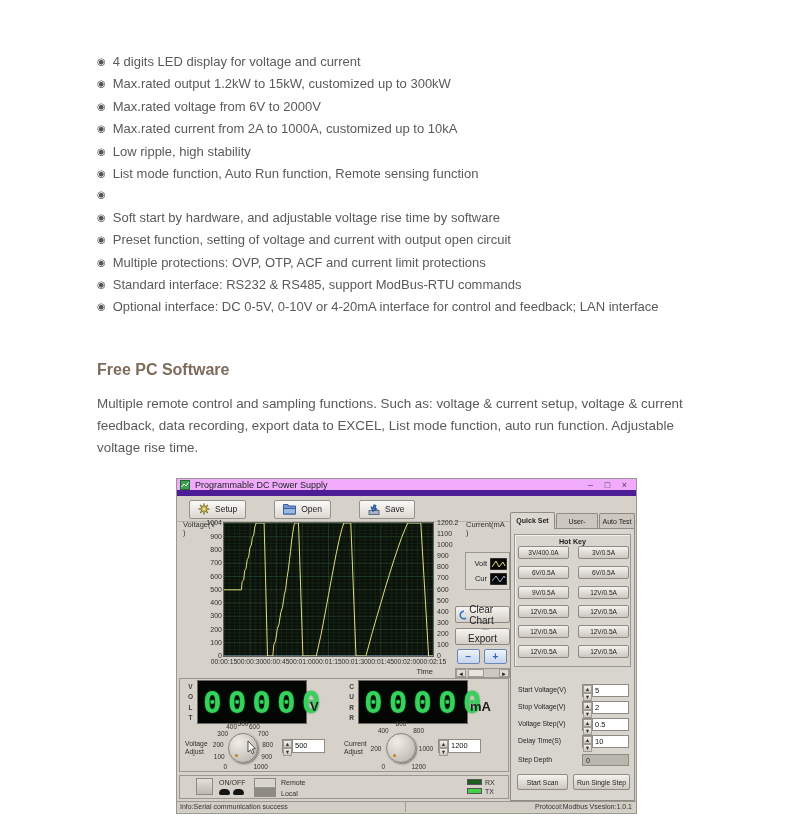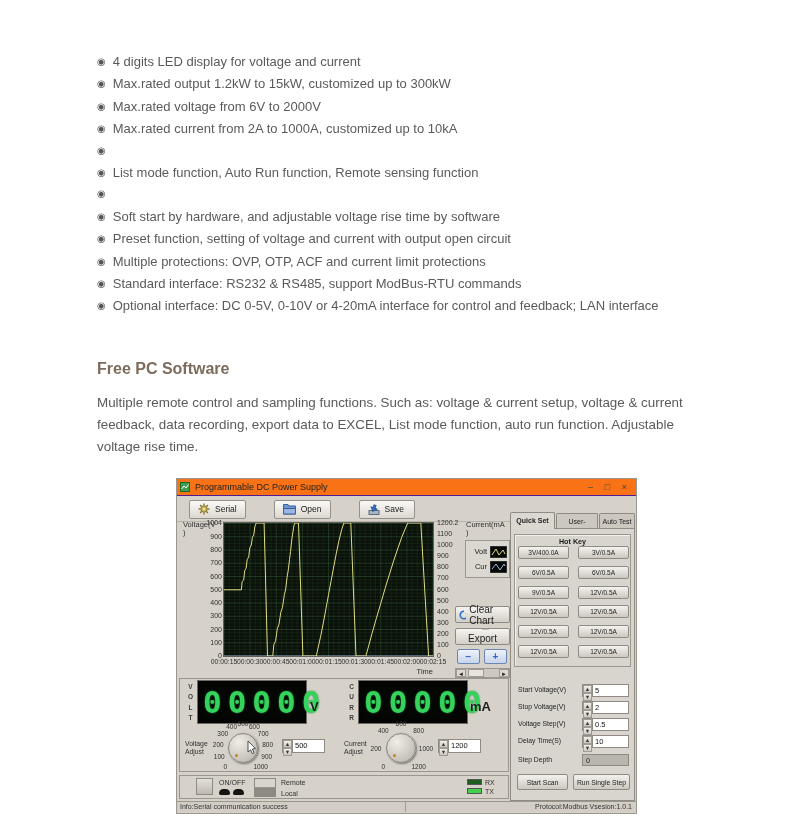--- a/index.html
+++ b/index.html
@@ -11,36 +11,36 @@
   .features-list li{font-size:13px;line-height:21.4px;color:#595a5c;display:flex;align-items:baseline;}
   .bullet{font-size:10px;margin-right:7px;color:#555;position:relative;top:-1px;}
   .soft-title{font-size:16px;font-weight:600;color:#7d6b5b;margin:42px 0 0 0;}
   .soft-desc{font-size:13.4px;line-height:22px;color:#595a5c;width:620px;margin:14px 0 0 0;}
 
   
   .app{position:absolute;left:176px;top:478px;width:459px;height:334px;background:#d6d2ca;
        border:1px solid #9a978f;font-family:"Liberation Sans","DejaVu Sans",sans-serif;}
   .app *{box-sizing:border-box;}
   .abs{position:absolute;}
-  .titlebar{position:absolute;left:0;top:0;width:100%;height:17px;background:#f97316;
-            border-bottom:1px solid #4c1d95;display:flex;align-items:center;padding:0 3px;}
+  .titlebar{position:absolute;left:0;top:0;width:100%;height:17px;background:#f0abfc;
+            border-bottom:6px solid #4c1d95;display:flex;align-items:center;padding:0 3px;}
   .title-text{font-size:9px;color:#222;margin-left:5px;}
   .win-controls{margin-left:auto;display:flex;}
   .win-btn{width:17px;text-align:center;font-size:9px;color:#444;line-height:16px;cursor:default;}
   .toolbar{position:absolute;left:0;top:18px;width:100%;height:25px;background:#d6d2ca;
            border-bottom:1px solid #b7b3ab;display:flex;align-items:center;gap:28px;padding-left:12px;}
   .tb-btn{height:19px;min-width:56px;display:flex;align-items:center;gap:5px;padding:0 8px;
           background:linear-gradient(#fbfaf8,#dcd8d0);border:1px solid #94908a;border-radius:2px;font-size:8.5px;color:#222;}
 
   
   .plot{position:absolute;left:46px;top:43px;width:211px;height:135px;border:1px solid #60605a;background:#0b100b;}
   .ylab,.xlab{position:absolute;font-size:7.5px;color:#2f2f2f;}
   .ytick{position:absolute;font-size:7px;color:#2f2f2f;white-space:nowrap;}
   .xtick{position:absolute;font-size:6.8px;color:#2f2f2f;width:34px;text-align:center;}
-  .legend{position:absolute;left:288px;top:61px;width:45px;height:38px;border:1px solid #9b978f;background:#dbd8d1;padding:3px 2px;}
+  .legend{position:absolute;left:288px;top:73px;width:45px;height:38px;border:1px solid #9b978f;background:#dbd8d1;padding:3px 2px;}
   .leg-row{display:flex;align-items:center;justify-content:flex-end;gap:3px;height:15px;}
   .leg-row span{font-size:7.5px;color:#222;}
   .chart-btn{position:absolute;display:flex;align-items:center;gap:3px;background:linear-gradient(#f6f4f1,#d3cfc7);
              border:1px solid #8f8b82;border-radius:2px;font-size:10px;color:#222;padding:0 3px;height:17px;}
   .pm-btn{position:absolute;width:23px;height:15px;background:linear-gradient(#eef3fb,#c7d4ec);border:1px solid #6c86b4;
           border-radius:2px;color:#3465c0;font-weight:bold;font-size:10px;text-align:center;line-height:13px;}
   .hscroll{position:absolute;left:278px;top:189px;width:55px;height:10px;background:#cdc9c1;border:1px solid #9b978f;display:flex;}
   .hs-arrow{width:10px;font-size:6px;line-height:8px;text-align:center;color:#222;background:#dedad3;border:1px solid #a09c94;}
   .hs-track{flex:1;position:relative;}
   .hs-thumb{position:absolute;left:2px;top:0;width:16px;height:8px;background:#e8e5df;border:1px solid #a09c94;}
@@ -109,20 +109,21 @@
       <li>
         <span class="bullet">◉</span>
         <span>Max.rated voltage from 6V to 2000V</span>
       </li>
       <li>
         <span class="bullet">◉</span>
         <span>Max.rated current from 2A to 1000A, customized up to 10kA</span>
       </li>
       <li>
         <span class="bullet">◉</span>
+        <span>Low ripple, high stability</span>
       </li>
       <li>
         <span class="bullet">◉</span>
         <span>List mode function, Auto Run function, Remote sensing function</span>
       </li>
       <li>
         <span class="bullet">◉</span>
       </li>
       <li>
         <span class="bullet">◉</span>
@@ -173,21 +174,21 @@
             <line x1="6" y1="9.5" x2="6" y2="11.5"></line>
             <line x1="0.5" y1="6" x2="2.5" y2="6"></line>
             <line x1="9.5" y1="6" x2="11.5" y2="6"></line>
             <line x1="2.1" y1="2.1" x2="3.5" y2="3.5"></line>
             <line x1="8.5" y1="8.5" x2="9.9" y2="9.9"></line>
             <line x1="2.1" y1="9.9" x2="3.5" y2="8.5"></line>
             <line x1="8.5" y1="3.5" x2="9.9" y2="2.1"></line>
           </g>
           <circle cx="6" cy="6" r="1.1" fill="#efe9c8"></circle>
         </svg>
-      <span>Serial</span>
+      <span>Setup</span>
     </div>
     <div class="tb-btn">
       <svg width="13" height="11">
           <path d="M0.5,3 L0.5,10 L12.5,10 L12.5,2 L6,2 L5,0.5 L0.5,0.5 Z" fill="#6f97d8" stroke="#3c5f96"></path>
           <path d="M0.5,4.5 L12.5,4.5 L12.5,10 L0.5,10 Z" fill="#9ab6e4" stroke="#3c5f96"></path>
         </svg>
       <span>Open</span>
     </div>
     <div class="tb-btn">
       <svg width="12" height="11">

